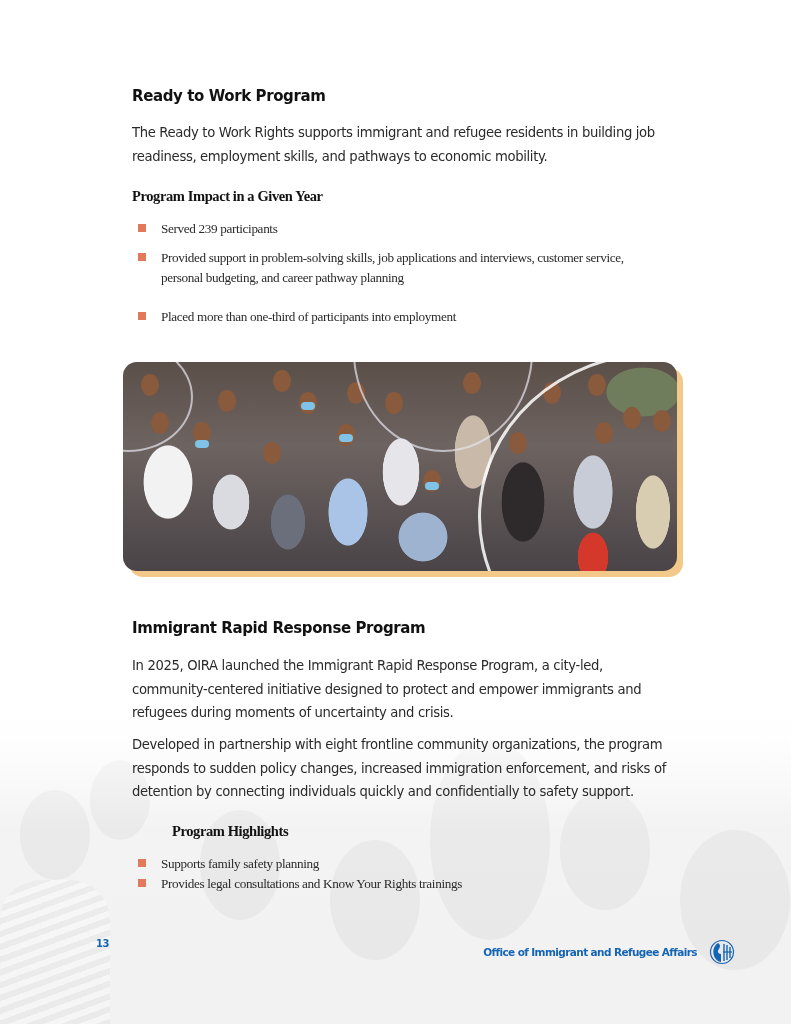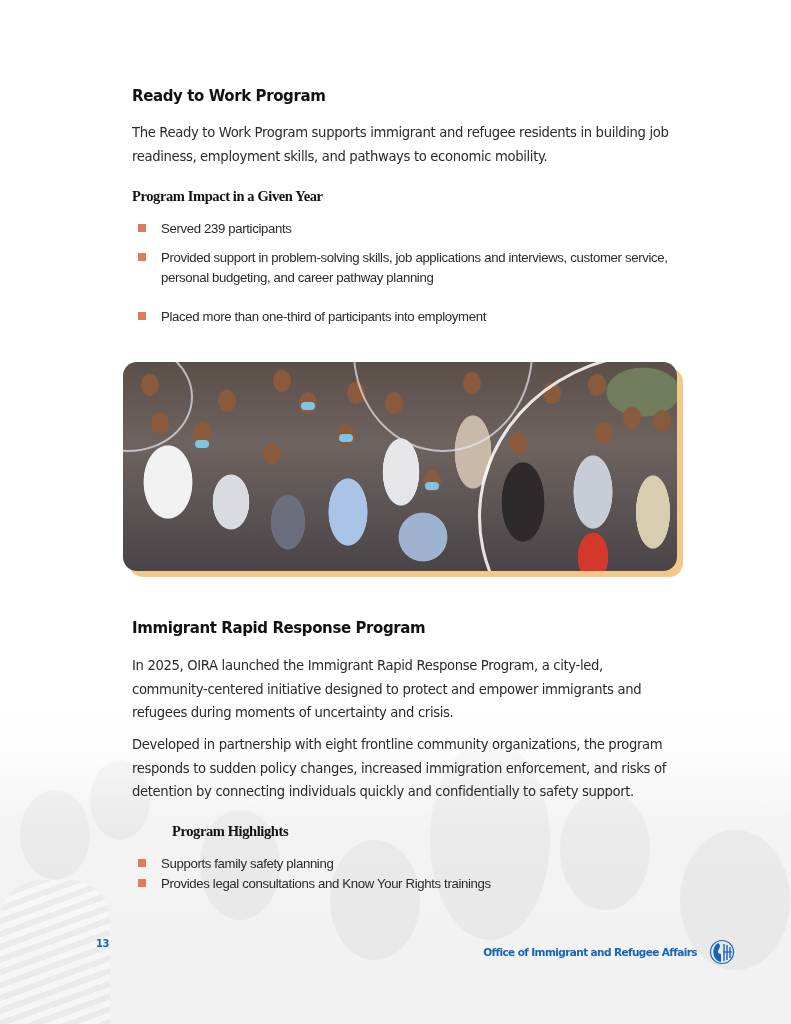--- a/index.html
+++ b/index.html
@@ -32,21 +32,21 @@
     p.body-text {
       position: absolute; left: 0; font-family: "DejaVu Sans", sans-serif; font-size: 13.2px;
       line-height: 23.5px; color: #2a2a2a; letter-spacing: -0.35px; width: 545px;
     }
     h2.sub-title {
       position: absolute; left: 0; font-family: Liberation Serif, serif; font-weight: bold;
       font-size: 14.5px; letter-spacing: -0.4px; color: #111111; white-space: nowrap;
     }
     ul.bullets { position: absolute; left: 6px; list-style: none; width: 530px; }
     ul.bullets li {
-      position: relative; padding-left: 23px; font-family: Liberation Sans, sans-serif;
+      position: relative; padding-left: 23px; font-family: Liberation Serif, serif;
       font-size: 13.2px; line-height: 20px; color: #2a2a2a; letter-spacing: -0.35px;
     }
     ul.bullets li .bullet-square {
       position: absolute; left: 0; top: 5px; width: 8px; height: 8px; background: #e07a5a;
     }
 
     
     .photo-wrap { position: absolute; left: 123px; top: 362px; width: 554px; height: 209px; z-index: 2; }
     .photo-shadow {
       position: absolute; left: 6px; top: 6px; width: 554px; height: 209px;
@@ -102,21 +102,21 @@
   <div class="wm-shape" style="left:330px;top:140px;width:90px;height:120px;"></div>
   <div class="wm-shape" style="left:430px;top:40px;width:120px;height:200px;"></div>
   <div class="wm-shape" style="left:560px;top:90px;width:90px;height:120px;"></div>
   <div class="wm-shape" style="left:680px;top:130px;width:110px;height:140px;"></div>
   <div class="wm-stripes"></div>
 </div>
 
 <div class="content">
 
   <h1 class="section-title" style="top:87px;">Ready to Work Program</h1>
-  <p class="body-text" style="top:121px;">The Ready to Work Program supports immigrant and refugee residents in building job readiness, employment skills, and pathways to economic mobility.</p>
+  <p class="body-text" style="top:121px;">The Ready to Work Rights supports immigrant and refugee residents in building job readiness, employment skills, and pathways to economic mobility.</p>
   <h2 class="sub-title" style="top:188px;">Program Impact in a Given Year</h2>
   <ul class="bullets" style="top:219px;">
     <li style="margin-bottom:9px;">
       <span class="bullet-square"></span>
       <span>Served 239 participants</span>
     </li>
     <li style="margin-bottom:19px;">
       <span class="bullet-square"></span>
       <span>Provided support in problem-solving skills, job applications and interviews, customer service, personal budgeting, and career pathway planning</span>
     </li>

